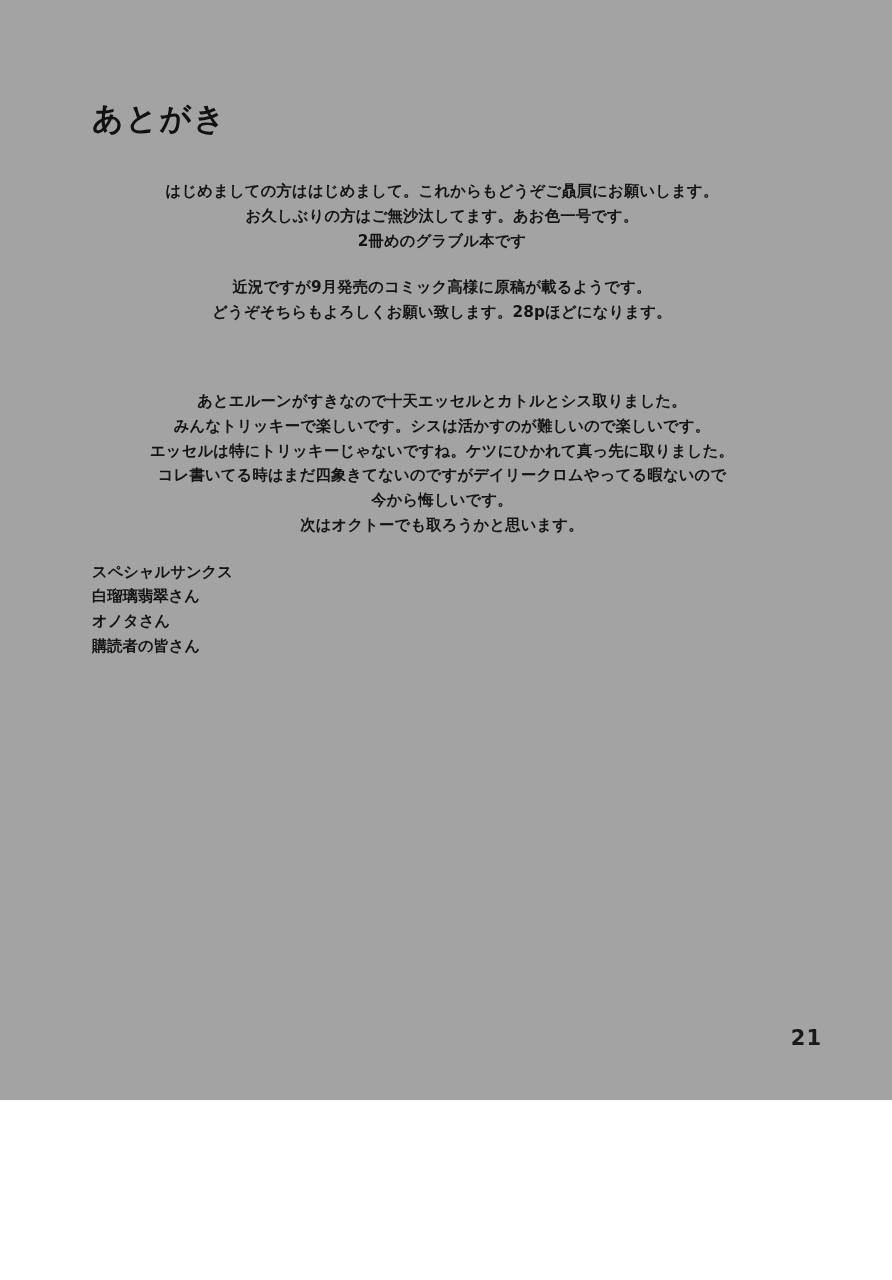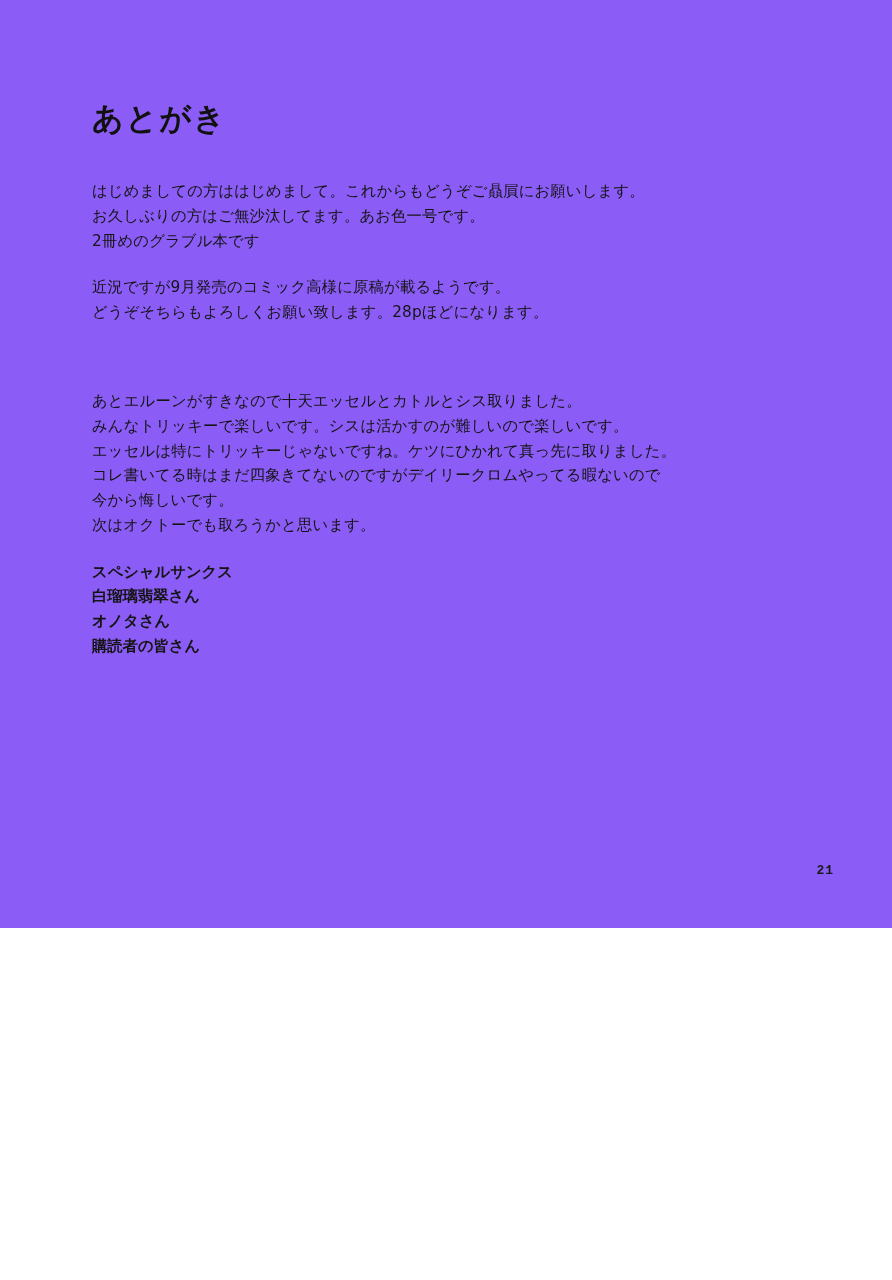--- a/index.html
+++ b/index.html
@@ -13,45 +13,46 @@
     position: relative;
     font-family: "DejaVu Sans", "Liberation Sans", sans-serif;
     color: #1a1a1a;
     overflow: hidden;
   }
   .page {
     position: absolute;
     left: 0;
     top: 0;
     width: 892px;
-    height: 928px;
-    background: #8b5cf6;
+    height: 1100px;
+    background: #a3a3a3;
   }
   .content {
     position: absolute;
     left: 92px;
     top: 100px;
     width: 700px;
   }
   .afterword-title {
     font-size: 31px;
     font-weight: bold;
     letter-spacing: 2px;
     margin: 0 0 42px 0;
     line-height: 1.2;
     color: #111111;
   }
   .para {
     margin: 0 0 22px 0;
     font-size: 15.3px;
     line-height: 1.62;
     letter-spacing: 0.2px;
-    font-weight: normal;
+    font-weight: bold;
     color: #141414;
     white-space: pre-line;
+    text-align: center;
   }
   .para.gap-lg {
     margin-bottom: 34px;
   }
   .para.gap-xl {
     margin-bottom: 64px;
   }
   .sig {
     margin: 0 0 36px 0;
     font-size: 15.3px;
@@ -63,27 +64,26 @@
   .thanks {
     margin: 0;
     font-size: 15.3px;
     line-height: 1.62;
     font-weight: bold;
     color: #141414;
     white-space: pre-line;
   }
   .page-number {
     position: absolute;
-    right: 58px;
+    right: 70px;
     bottom: 50px;
-    font-size: 13px;
+    font-size: 21px;
     font-weight: bold;
     color: #1a1a1a;
     letter-spacing: 1px;
-    font-family: Liberation Mono, monospace;
   }
 </style>
 </head>
 <body>
 
 <div class="page">
   <div class="content">
 
     <h1 class="afterword-title">あとがき</h1>
 

